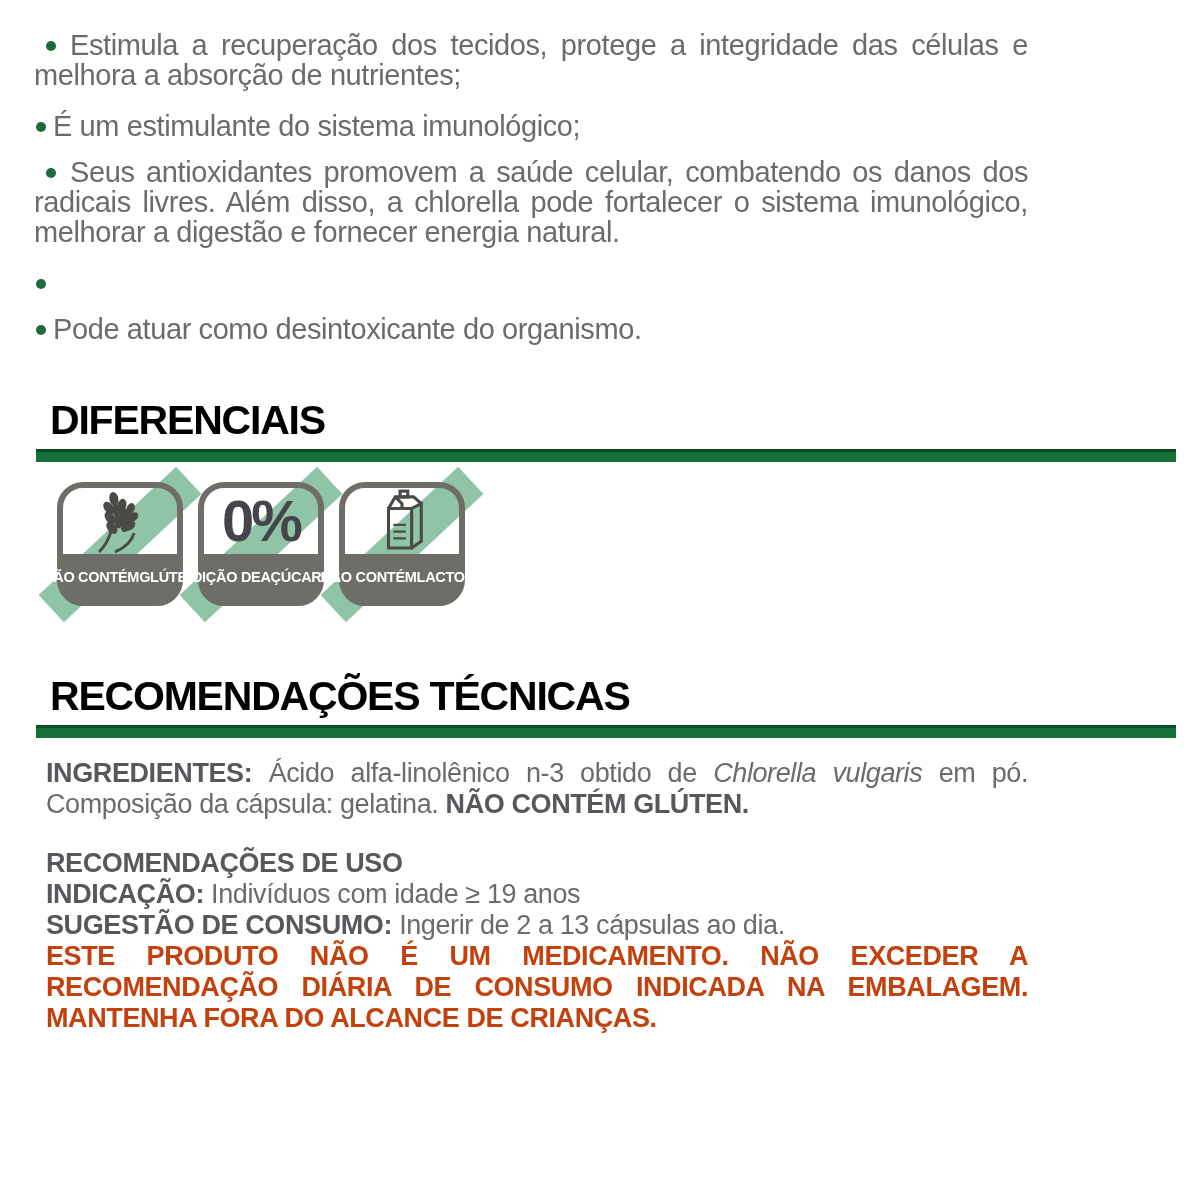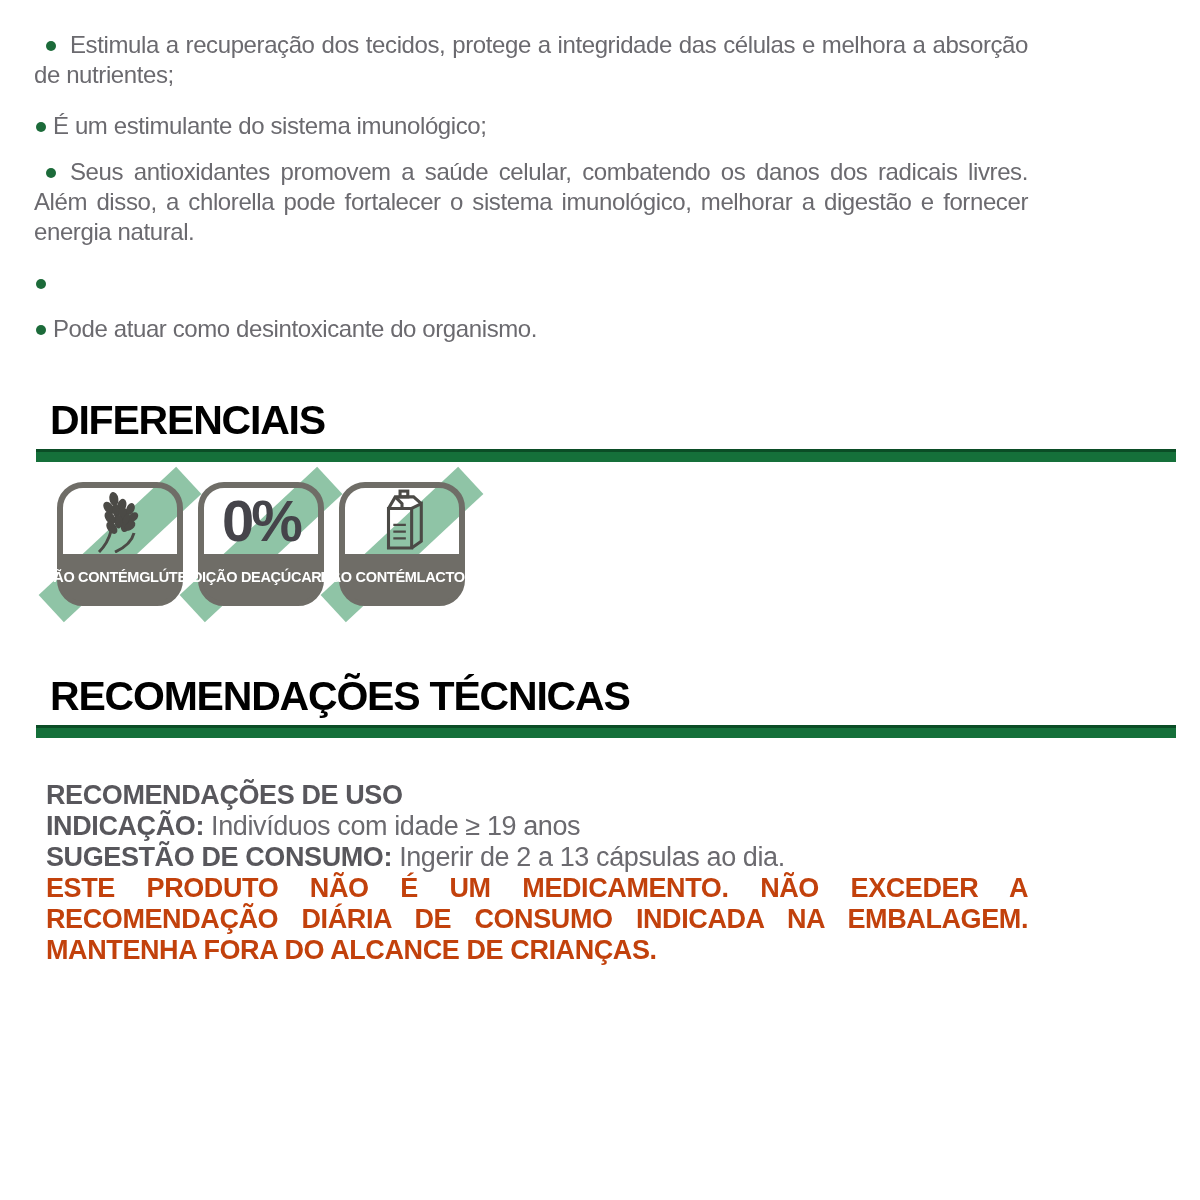--- a/index.html
+++ b/index.html
@@ -12,21 +12,21 @@
   }
   .page {
     width: 1200px; height: 1200px;
     padding: 30px 172px 0 34px;
     background: #ffffff;
     position: relative;
   }
 
   
   .bullet-item {
-    font-size: 24px;
+    font-size: 29px;
     line-height: 30px;
     letter-spacing: -0.4px;
     text-align: justify;
     color: #6b6a6f;
     margin-bottom: 21px;
   }
   .bullet-item.single { text-align: left; margin-bottom: 16px; }
   .dot {
     display: inline-block;
     width: 10px; height: 10px;
@@ -113,21 +113,21 @@
   .spec-text {
     margin-left: 12px;
     font-size: 27px;
     line-height: 31px;
     letter-spacing: -0.4px;
     color: #6b6a6f;
   }
   .ingredients { margin-top: 20px; text-align: justify; }
   .bold-dark { font-weight: bold; color: #58575c; }
   .italic { font-style: italic; }
-  .recommendations { margin-top: 42px; }
+  .recommendations { margin-top: 28px; }
   .rec-line { font-size: 27px; line-height: 31px; letter-spacing: -0.4px; }
   .warning {
     font-weight: bold;
     color: #c2410c;
     text-align: justify;
     font-size: 27px;
     line-height: 31px;
     letter-spacing: -0.4px;
   }
 </style>
@@ -217,20 +217,21 @@
         </div>
       </div>
 
     </div>
   </div>
 
   <div class="section" style="margin-top:64px;">
     <h2 class="section-title">RECOMENDAÇÕES TÉCNICAS</h2>
     <div class="greenbar"></div>
 
+    <p class="spec-text ingredients"><span class="bold-dark">INGREDIENTES:</span><span> Ácido alfa-linolênico n-3 obtido de </span><span class="italic">Chlorella vulgaris</span><span> em pó. Composição da cápsula: gelatina. </span><span class="bold-dark">NÃO CONTÉM GLÚTEN.</span></p>
 
     <div class="spec-text recommendations">
       <p class="rec-line bold-dark">RECOMENDAÇÕES DE USO</p>
       <p class="rec-line"><span class="bold-dark">INDICAÇÃO:</span><span> Indivíduos com idade ≥ 19 anos</span></p>
       <p class="rec-line"><span class="bold-dark">SUGESTÃO DE CONSUMO:</span><span> Ingerir de 2 a 13 cápsulas ao dia.</span></p>
       <p class="warning">ESTE PRODUTO NÃO É UM MEDICAMENTO. NÃO EXCEDER A RECOMENDAÇÃO DIÁRIA DE CONSUMO INDICADA NA EMBALAGEM. MANTENHA FORA DO ALCANCE DE CRIANÇAS.</p>
     </div>
   </div>
 
 </div>

